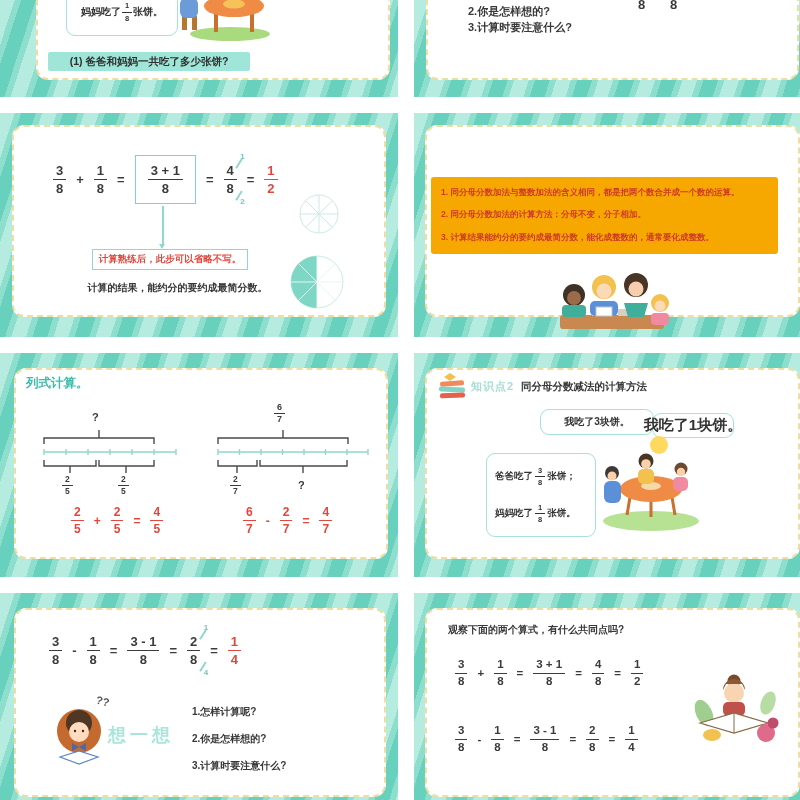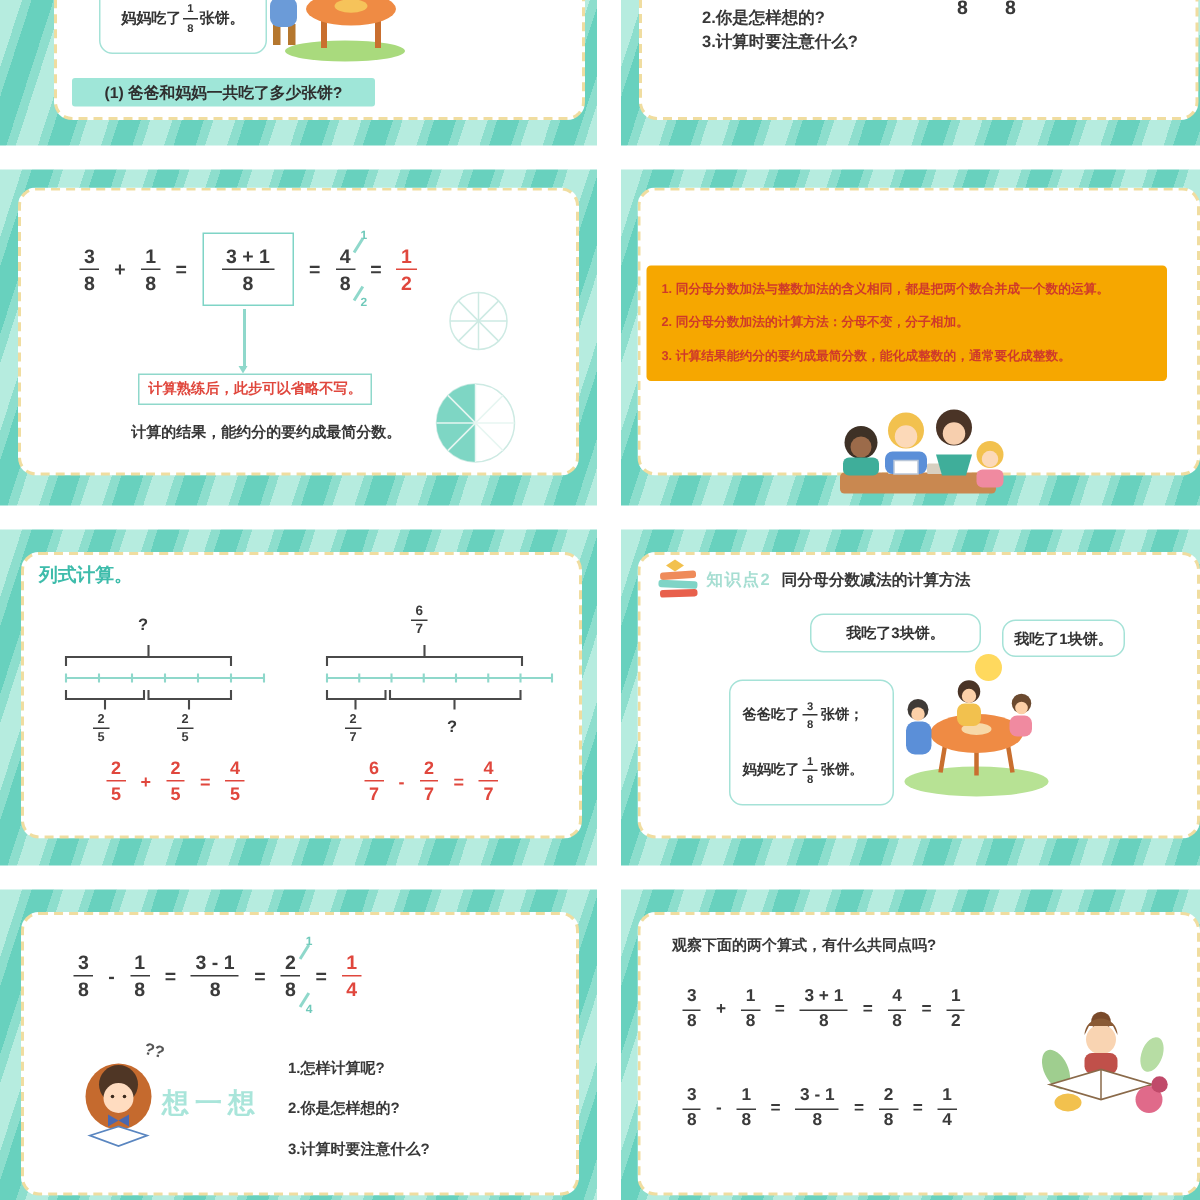--- a/index.html
+++ b/index.html
@@ -265,21 +265,21 @@
     <div class="card" style="left:11px;right:13px;top:15px;bottom:18px"></div>
     <svg class="abs" style="left:22px;top:18px" width="32" height="28" viewBox="0 0 32 28">
       <polygon points="14,2 20,6 14,10 8,6" fill="#f2c14e"></polygon>
       <rect x="4" y="10" width="24" height="5" rx="2" fill="#ef8b5a" transform="rotate(-4 16 12)"></rect>
       <rect x="3" y="16" width="26" height="5" rx="2" fill="#7fd4c6" transform="rotate(3 16 18)"></rect>
       <rect x="4" y="22" width="25" height="5" rx="2" fill="#e8604c" transform="rotate(-2 16 24)"></rect>
     </svg>
     <div class="abs" style="left:57px;top:26px;font-size:11px;font-weight:700;color:#a6ded2;letter-spacing:1px">知识点2</div>
     <div class="dark" style="left:107px;top:27px;font-size:10.5px">同分母分数减法的计算方法</div>
     <div class="bubble" style="left:126px;top:56px;width:112px;height:24px;font-size:10px">我吃了3块饼。</div>
-    <div class="bubble" style="left:254px;top:60px;width:80px;height:23px;font-size:10px">我吃了1块饼。</div>
+    <div class="bubble" style="left:238px;top:60px;width:80px;height:23px;font-size:15px">我吃了1块饼。</div>
     <div class="bubble" style="left:72px;top:100px;width:110px;height:84px;flex-direction:column;align-items:flex-start;justify-content:space-around;padding:4px 8px;box-sizing:border-box;font-size:9.5px">
       <span style="display:inline-flex;align-items:center">
         <span>爸爸吃了</span>
         <span class="frac" style="font-size:7.5px;margin:0 2px">
           <span class="fn">3</span>
           <span class="fd">8</span>
         </span>
         <span>张饼；</span>
       </span>
       <span style="display:inline-flex;align-items:center">

